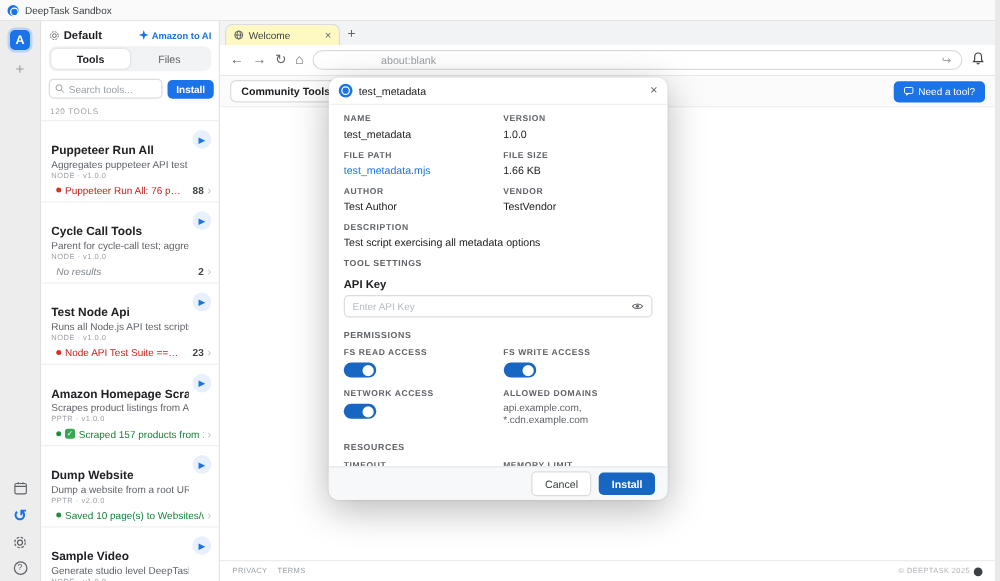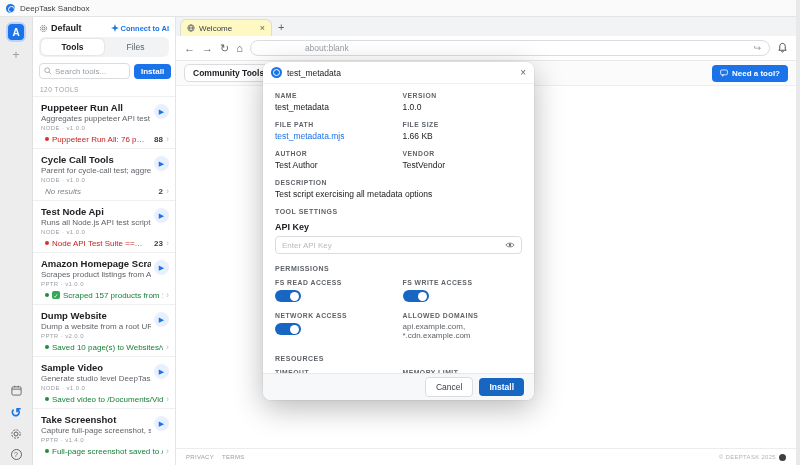--- a/index.html
+++ b/index.html
@@ -50,21 +50,21 @@
     border-radius:4px; height:16px; padding:0 4px; color:#9aa0a6; }
   .sb-search input { border:0; outline:0; width:70px; font-size:8px;
     font-family:"Liberation Sans", sans-serif; color:#202124; }
   .sb-search input::placeholder { color:#9aa0a6; }
   .btn-install-sm { background:#1a73e8; color:#fff; border:0; border-radius:4px;
     font-size:8px; font-weight:bold; padding:3px 7px; }
   .sb-count { font-size:6.5px; color:#9aa0a6; letter-spacing:.5px; padding:1px 7px 3px 7px; }
   .tool-list { flex:1; overflow:hidden; }
   .tool-item { padding:5px 6px 4px 8px; border-top:1px solid #f0f0f0; }
   .ti-top { display:flex; align-items:flex-start; }
-  .ti-text { flex:1; min-width:0; }
+  .ti-text { flex:1; min-width:0;margin-top:13px; }
   .ti-title { font-size:9.5px; font-weight:bold; color:#202124; white-space:nowrap; overflow:hidden; }
   .ti-desc { font-size:8px; color:#5f6368; white-space:nowrap; overflow:hidden; margin-top:1px; }
   .ti-meta { font-size:6px; color:#9aa0a6; letter-spacing:.4px; margin-top:2px; }
   .play-btn { width:15px; height:15px; border-radius:50%; background:#e8f0fe; flex:0 0 auto;
     display:flex; align-items:center; justify-content:center; color:#1a73e8; font-size:7px;
     margin-left:3px; margin-top:2px; }
   .ti-status { display:flex; align-items:center; gap:3px; margin-top:3px; padding-left:4px;
     font-size:8px; }
   .dot { width:4px; height:4px; border-radius:50%; flex:0 0 auto; }
   .st-text { flex:1; min-width:0; white-space:nowrap; overflow:hidden; }
@@ -94,21 +94,21 @@
   .addr-text { flex:1; font-size:8.5px; color:#9aa0a6;margin-left:46px; }
   .share-ic { color:#9aa0a6; font-size:9px; }
   .bell { color:#3c4043; }
   .subnav { height:25px; background:#fbfbfc; border-bottom:1px solid #eee; display:flex;
     align-items:center; padding:0 8px; gap:10px; }
   .pill-tab { background:#fff; border:1px solid #dadce0; border-radius:5px; font-size:8.5px;
     font-weight:bold; color:#202124; padding:3px 8px; }
   .ghost-tab { font-size:8.5px; color:#5f6368; }
   .subnav-spacer { flex:1; }
   .btn-need { background:#1a73e8; color:#fff; border:0; border-radius:4px; font-size:8px;
-    font-weight:bold; padding:4px 8px; display:flex; align-items:center; gap:4px; }
+    font-weight:normal; padding:4px 8px; display:flex; align-items:center; gap:4px; }
   .page { flex:1; background:#fff; }
   .statusbar { height:17px; background:#fff; border-top:1px solid #ececec; display:flex;
     align-items:center; padding:0 10px; gap:8px; }
   .sb-link { font-size:6px; color:#9aa0a6; letter-spacing:.3px; }
   .statusbar-spacer { flex:1; }
   .copyright { font-size:6px; color:#b0b4b8; letter-spacing:.3px; display:flex; align-items:center; gap:3px; }
   .c-logo { width:7px; height:7px; border-radius:50%; background:#3c4043; display:inline-block; }
 
   
   .modal { position:absolute; left:263px; top:62px; width:271px; height:338px; background:#fff;
@@ -189,21 +189,21 @@
           <svg width="9" height="9" viewBox="0 0 12 12">
               <circle cx="6" cy="6" r="2" fill="none" stroke="#5f6368"></circle>
               <circle cx="6" cy="6" r="4.2" fill="none" stroke="#5f6368" stroke-dasharray="2 1.3"></circle>
             </svg>
           <span>Default</span>
         </div>
         <div class="sb-connect">
           <svg width="8" height="8" viewBox="0 0 10 10">
               <path d="M5 0 L6.2 3.8 L10 5 L6.2 6.2 L5 10 L3.8 6.2 L0 5 L3.8 3.8 Z" fill="#1a73e8"></path>
             </svg>
-          <span>Connect to AI</span>
+          <span>Amazon to AI</span>
         </div>
       </div>
       <div class="seg">
         <div class="seg-tab active">Tools</div>
         <div class="seg-tab">Files</div>
       </div>
       <div class="sb-search-row">
         <div class="sb-search">
           <svg width="8" height="8" viewBox="0 0 10 10">
               <circle cx="4" cy="4" r="3" fill="none" stroke="#9aa0a6"></circle>

